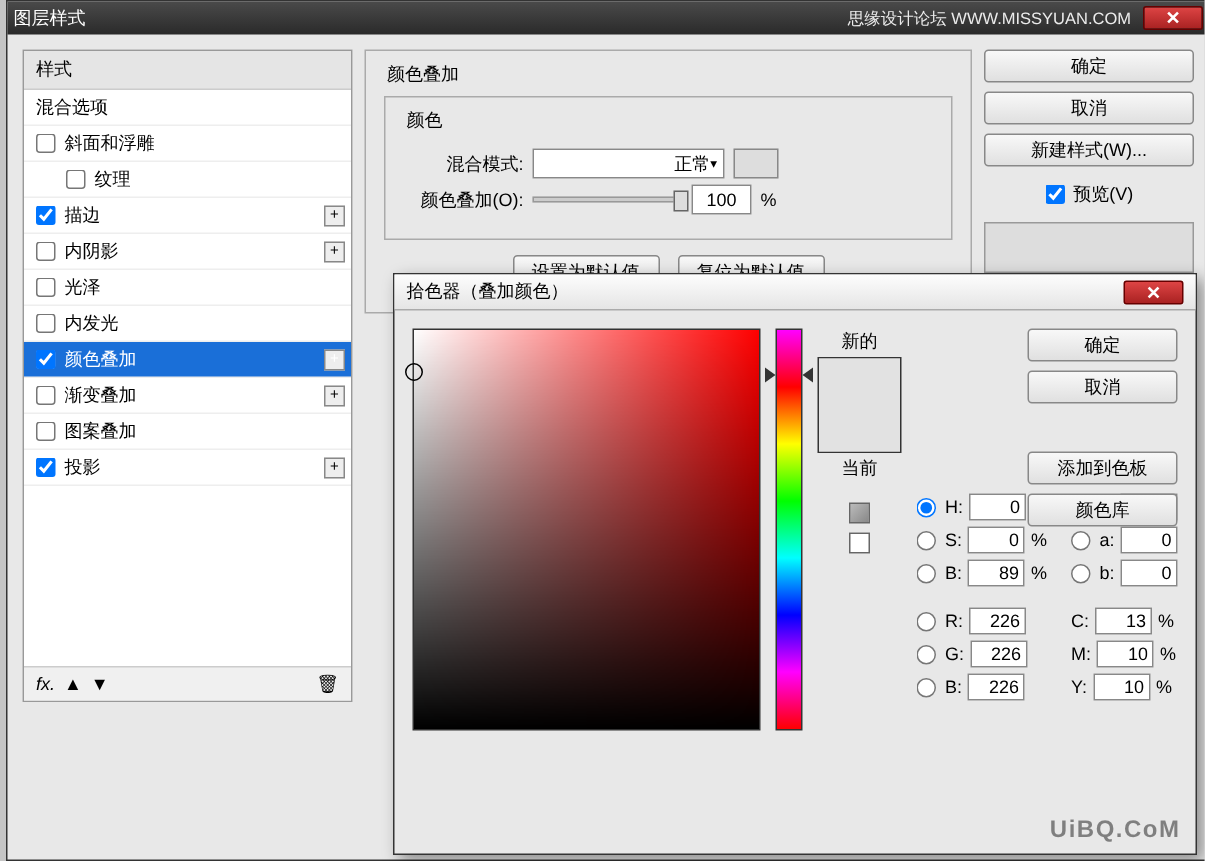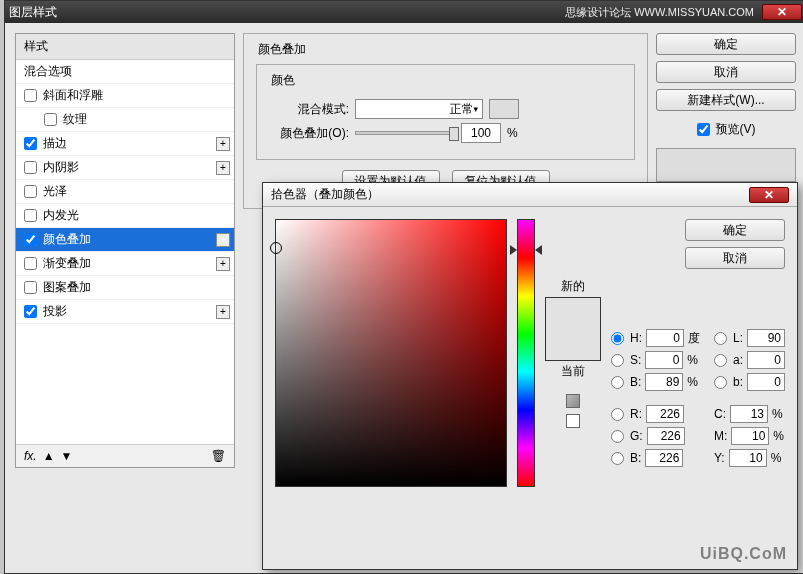--- a/index.html
+++ b/index.html
@@ -43,21 +43,21 @@
 .picker-title { height: 24px; background: linear-gradient(#fdfdfd,#e5e5e5); border-bottom: 1px solid #aaa; display: flex; align-items: center; padding: 0 8px; }
 .picker-title-text { flex: 1; }
 .picker-close { width: 40px; height: 16px; background: linear-gradient(#d44,#a22); border: 1px solid #600; border-radius: 2px; color: #fff; display: flex; align-items: center; justify-content: center; font-weight: bold; }
 .picker-body { padding: 12px; display: flex; gap: 10px; }
 .color-field { width: 268px; height: 268px; position: relative; border: 1px solid #333; background: linear-gradient(to bottom, rgba(0,0,0,0), #000), linear-gradient(to right, #fff, #f00); }
 .cf-cursor { position: absolute; left: -6px; top: 22px; width: 12px; height: 12px; border: 1px solid #000; border-radius: 50%; }
 .hue-strip { width: 20px; height: 268px; border: 1px solid #333; background: linear-gradient(to bottom, #f0f, #f00, #ff0, #0f0, #0ff, #00f, #f0f, #f00); position: relative; }
 .hue-arrow { position: absolute; right: -8px; top: 25px; width: 0; height: 0; border-top: 5px solid transparent; border-bottom: 5px solid transparent; border-right: 7px solid #333; }
 .hue-arrow-l { position: absolute; left: -8px; top: 25px; width: 0; height: 0; border-top: 5px solid transparent; border-bottom: 5px solid transparent; border-left: 7px solid #333; }
 
-.swatch-col { display: flex; flex-direction: column; align-items: center; gap: 2px; justify-content: center; }
+.swatch-col { display: flex; flex-direction: column; align-items: center; gap: 2px; }
 .swatch-big { width: 56px; height: 64px; border: 1px solid #333; display: flex; flex-direction: column; }
 .swatch-half { flex: 1; background: #e2e2e2; }
 .cube-icon { width: 14px; height: 14px; margin-top: 6px; border: 1px solid #666; background: linear-gradient(135deg,#bbb,#888); }
 .sq-icon { width: 14px; height: 14px; border: 1px solid #666; background: #fff; }
 
 .fields-col { display: flex; flex-direction: column; gap: 4px; }
 .frow { display: flex; align-items: center; gap: 4px; }
 .frow input[type=radio] { margin-right: 2px; }
 .fld { width: 38px; height: 18px; border: 1px solid #888; background: #fff; text-align: right; padding-right: 3px; }
 
@@ -284,16 +284,18 @@
             <input class="fld" value="10" style="">
             <span>%</span>
           </div>
       </div>
     </div>
 
     <div class="picker-right" style="position:absolute; right:12px; top:36px;">
       <button class="btn">确定</button>
       <button class="btn">取消</button>
       <div style="height:20px"></div>
+      <button class="btn">添加到色板</button>
+      <button class="btn">颜色库</button>
     </div>
   </div>
   <div class="wm">UiBQ.CoM</div>
 </div>
 
 </body></html>

